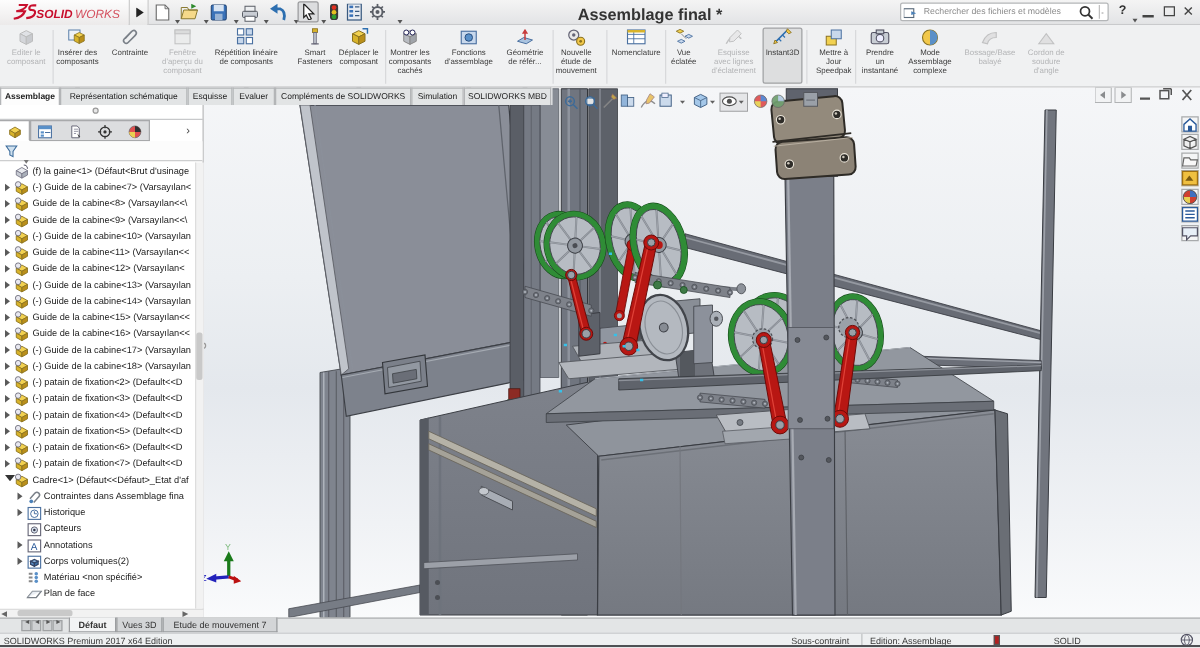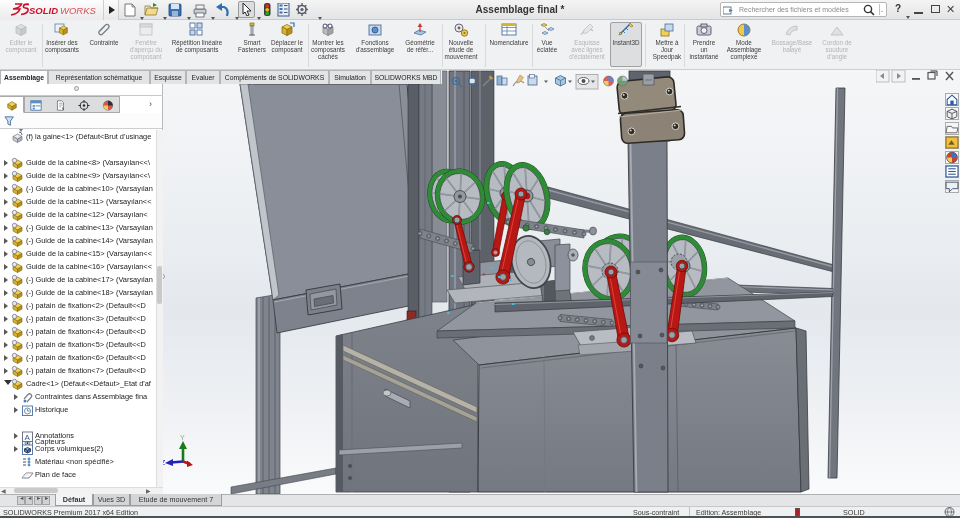--- a/index.html
+++ b/index.html
@@ -1,19 +1,19 @@
 <!DOCTYPE html>
 <html><head><meta charset="utf-8"><style>
 *{margin:0;padding:0;box-sizing:border-box}
 body{font-family:"Liberation Sans",sans-serif;width:960px;height:518px;overflow:hidden}
 #app{position:relative;width:960px;height:518px;background:#fff;overflow:hidden}
 .abs{position:absolute}
 .tb{position:absolute;top:0;left:0;width:960px;height:20px;background:linear-gradient(#f4f4f4,#e3e4e6);border-bottom:1px solid #c9cacc}
 .logo{position:absolute;left:0;top:0;width:104px;height:20px;background:linear-gradient(#fdfdfd,#eceaea);border-right:1px solid #cfcfcf}
-.ttl{position:absolute;top:4px;left:430px;width:180px;text-align:center;font-size:10px;font-weight:bold;color:#333}
+.ttl{position:absolute;top:4px;left:430px;width:180px;text-align:center;font-size:13px;font-weight:bold;color:#333}
 .search{position:absolute;left:720px;top:2px;width:167px;height:15px;background:#fff;border:1px solid #b4b6b8;border-radius:2px;font-size:7px;color:#8b8b8b;line-height:13px}
 .ribbon{position:absolute;top:20px;left:0;width:960px;height:50px;background:#f0f1f2;border-bottom:1px solid #cdced0}
 .rb{position:absolute;top:22px;text-align:center;font-size:6.3px;line-height:7.2px;color:#3c3c3c}
 .rb.gry{color:#b3b4b6}
 .rb .ic{display:block;margin:0 auto 1px}
 .rsep{position:absolute;top:24px;height:43px;width:1px;background:#d8d9db}
 .tabrow{position:absolute;top:70px;left:0;width:442px;height:14px;background:#e9ebec}
 .tab{position:absolute;top:70px;height:14px;border:1px solid #b3b5b7;border-bottom:none;background:#e2e4e5;font-size:6.8px;color:#222;text-align:center;line-height:13px;white-space:nowrap;overflow:hidden}
 .tab.act{background:#fdfdfd;font-weight:bold}
 .lp{position:absolute;left:0;top:84px;width:163px;height:410px;background:#fff;border-right:1px solid #b9babc}
@@ -799,20 +799,30 @@
 <div class="abs" style="left:19px;top:121px"><span class="caret" style="border-top-color:#777"></span></div>
 <div class="trow" style="top:131.0px">
 <svg class="abs" style="left:11px;top:0px" width="13" height="13" viewBox="0 0 13 13">
         <path d="M2 5.5 L6.5 3 L11 5.5 L6.5 8 Z" fill="#e8eaee" stroke="#778" stroke-width="0.7"></path>
         <path d="M2 5.5 V9 L6.5 11.5 V8 Z" fill="#c8ccd4" stroke="#778" stroke-width="0.7"></path>
         <path d="M11 5.5 V9 L6.5 11.5 V8 Z" fill="#aab0ba" stroke="#778" stroke-width="0.7"></path>
         <path d="M8 1 a3 3 0 0 1 3 3" fill="none" stroke="#556" stroke-width="0.9"></path>
       </svg>
 <span class="tx" style="left:26px">(f) la gaine&lt;1&gt; (Défaut&lt;Brut d'usinage</span>
     </div>
+<div class="trow" style="top:144.0px">
+<span class="ar" style="left:4px"></span>
+<svg class="abs" style="left:11px;top:0px" width="13" height="13" viewBox="0 0 13 13">
+        <path d="M2 5.5 L6.5 3 L11 5.5 L6.5 8 Z" fill="#f2d150" stroke="#8a7220" stroke-width="0.7"></path>
+        <path d="M2 5.5 V9 L6.5 11.5 V8 Z" fill="#d8b32a" stroke="#8a7220" stroke-width="0.7"></path>
+        <path d="M11 5.5 V9 L6.5 11.5 V8 Z" fill="#ba8f1a" stroke="#8a7220" stroke-width="0.7"></path>
+        <circle cx="3.5" cy="3.5" r="2.2" fill="#e8e8f0" stroke="#556" stroke-width="0.6"></circle>
+      </svg>
+<span class="tx" style="left:26px">(-) Guide de la cabine&lt;7&gt; (Varsayılan&lt;</span>
+    </div>
 <div class="trow" style="top:157.0px">
 <span class="ar" style="left:4px"></span>
 <svg class="abs" style="left:11px;top:0px" width="13" height="13" viewBox="0 0 13 13">
         <path d="M2 5.5 L6.5 3 L11 5.5 L6.5 8 Z" fill="#f2d150" stroke="#8a7220" stroke-width="0.7"></path>
         <path d="M2 5.5 V9 L6.5 11.5 V8 Z" fill="#d8b32a" stroke="#8a7220" stroke-width="0.7"></path>
         <path d="M11 5.5 V9 L6.5 11.5 V8 Z" fill="#ba8f1a" stroke="#8a7220" stroke-width="0.7"></path>
         <circle cx="3.5" cy="3.5" r="2.2" fill="#e8e8f0" stroke="#556" stroke-width="0.6"></circle>
       </svg>
 <span class="tx" style="left:26px">Guide de la cabine&lt;8&gt; (Varsayılan&lt;&lt;\</span>
     </div>
@@ -996,21 +1006,21 @@
 <span class="tx" style="left:35px">Historique</span>
     </div>
 <div class="trow" style="top:391.0px">
 <span class="ar" style="left:14px"></span>
 <svg class="abs" style="left:21px;top:0px" width="13" height="13" viewBox="0 0 13 13">
         <path d="M3 8 L7 3.5 Q8.5 2 10 3.5 Q11.5 5 10 6.5 L6 11" fill="none" stroke="#7a8088" stroke-width="1.2"></path>
         <circle cx="4" cy="10" r="1.5" fill="#4a80b8"></circle>
       </svg>
 <span class="tx" style="left:35px">Contraintes dans Assemblage fina</span>
     </div>
-<div class="trow" style="top:436px">
+<div class="trow" style="top:417.0px">
 <svg class="abs" style="left:21px;top:0px" width="13" height="13" viewBox="0 0 13 13">
         <rect x="1.5" y="2" width="10" height="9.5" fill="#fff" stroke="#667" stroke-width="0.9"></rect>
         <circle cx="6.5" cy="7" r="2.5" fill="#d8e4f0" stroke="#667" stroke-width="0.8"></circle>
         <circle cx="6.5" cy="7" r="1" fill="#334"></circle>
       </svg>
 <span class="tx" style="left:35px">Capteurs</span>
     </div>
 <div class="trow" style="top:430.0px">
 <span class="ar" style="left:14px"></span>
 <svg class="abs" style="left:21px;top:0px" width="13" height="13" viewBox="0 0 13 13">

